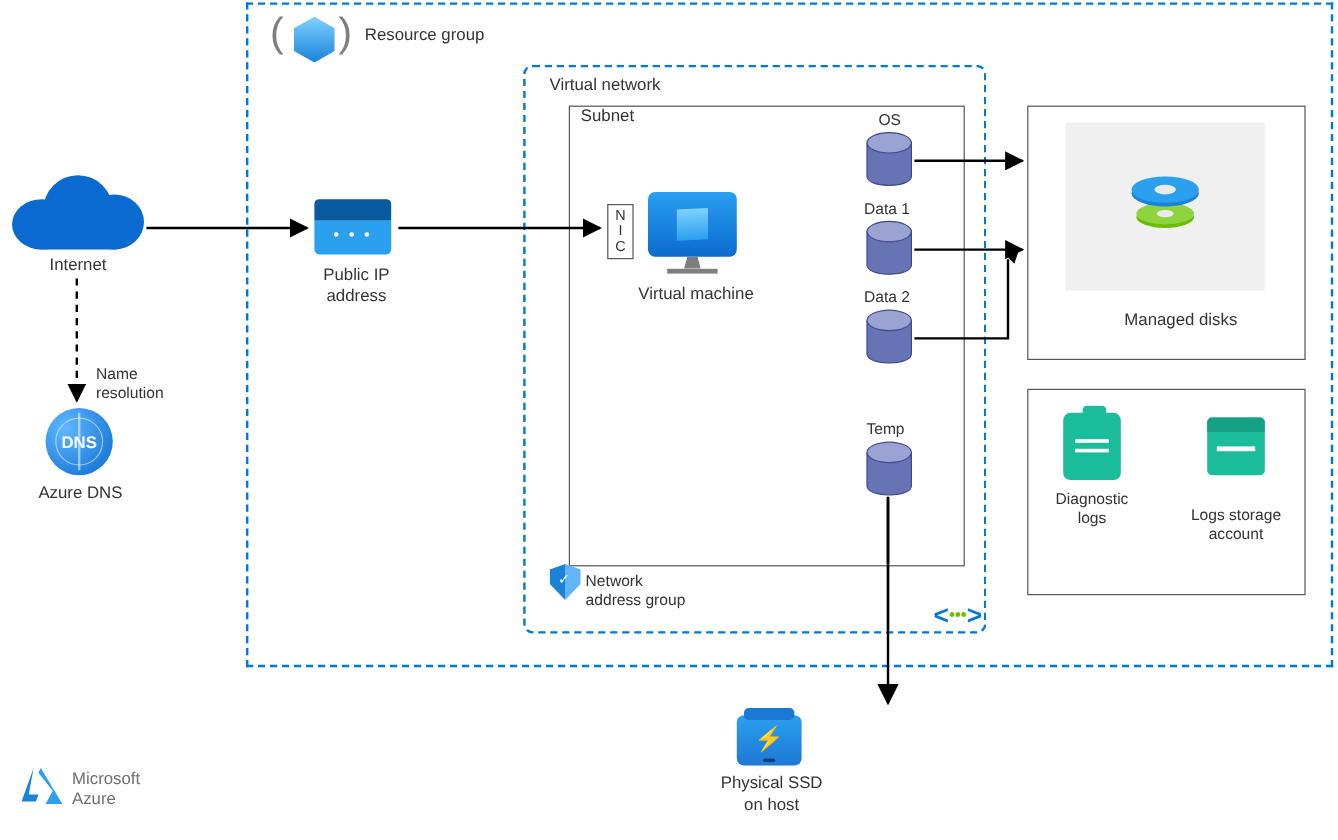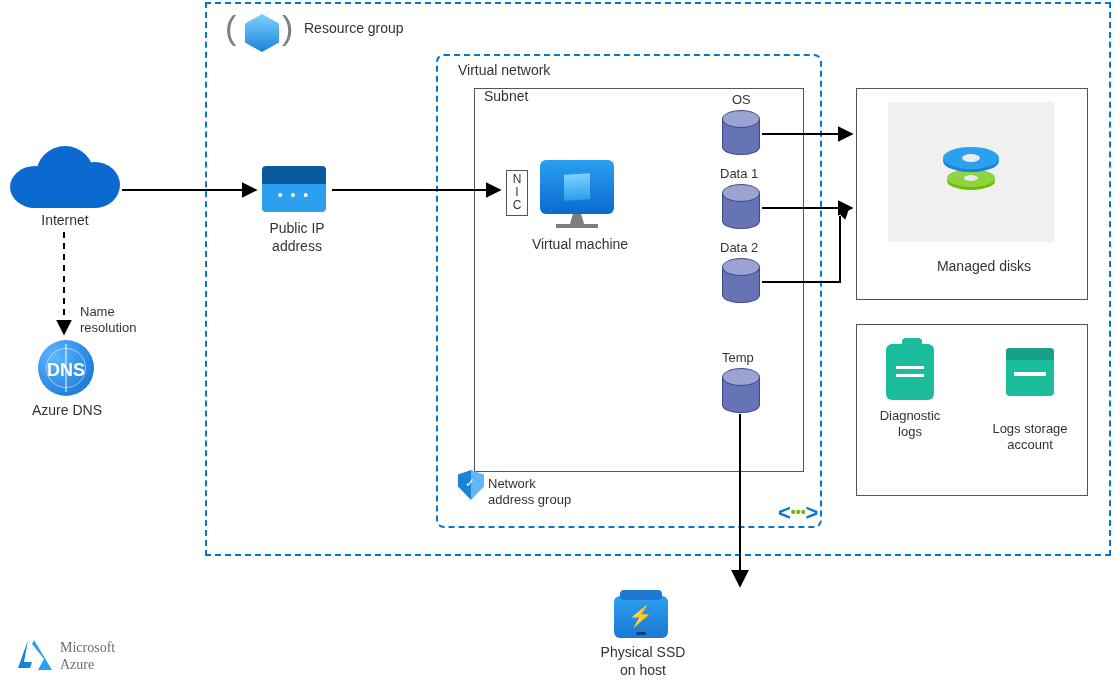--- a/index.html
+++ b/index.html
@@ -131,21 +131,21 @@
   .dns-circle{
     width:56px;height:56px;border-radius:50%;
     background:radial-gradient(circle at 30% 30%, #5fb7ff, #0a6ad0);
     position:relative;
   }
   .dns-circle::before,.dns-circle::after{
     content:"";position:absolute;border:1px solid rgba(255,255,255,.5);
   }
   .dns-circle::before{left:8px;right:8px;top:8px;bottom:8px;border-radius:50%;}
   .dns-circle::after{left:27px;top:4px;bottom:4px;width:0;border-left:1px solid rgba(255,255,255,.5);}
-  .dns-text{position:absolute;color:#fff;font-weight:600;font-size:18px;left:0;right:0;text-align:center;top:20px;}
+  .dns-text{position:absolute;color:#fff;font-weight:600;font-size:14px;left:0;right:0;text-align:center;top:20px;}
   
   .cloud { position:relative; width:110px; height:70px; }
   .cloud .b{ position:absolute; background:#0a6ad0; border-radius:50%; }
   
   .monitor{
     width:74px;height:54px;border-radius:6px;
     background:linear-gradient(#2aa0ef,#0a6ad0);
     position:relative;
   }
   .monitor::after{
@@ -293,21 +293,21 @@
       <div class="slot"></div>
     </div>
 </div>
 <div class="abs label" style="left:588px; top:644px; width:110px; white-space:pre;">Physical SSD
 on host</div>
 
 <svg class="abs" style="left:14px; top:634px;" width="42" height="42" viewBox="0 0 42 42">
   <path d="M14 6 L4 34 L16 34 L18 28 L10 28 Z" fill="#1a83d8"></path>
   <path d="M20 6 L38 36 L24 36 L30 25 L18 10 Z" fill="#2aa0ef"></path>
 </svg>
-<div class="abs" style="left:60px; top:640px; white-space:pre; color:#6e6e6e; line-height:1.2;font-family:Liberation Serif, serif;">Microsoft
+<div class="abs" style="left:60px; top:640px; white-space:pre; color:#6e6e6e; line-height:1.2;">Microsoft
 Azure</div>
 
 <svg class="abs" width="1115" height="700" style="left:0;top:0;pointer-events:none;">
   <defs>
     <marker id="ah" viewBox="0 0 10 10" refX="9" refY="5" markerWidth="8" markerHeight="8" orient="auto-start-reverse">
       <path d="M 0 0 L 10 5 L 0 10 z" fill="#000"></path>
     </marker>
   </defs>
 
   <line x1="122" y1="190" x2="256" y2="190" stroke="#000" stroke-width="2" marker-end="url(#ah)"></line>

